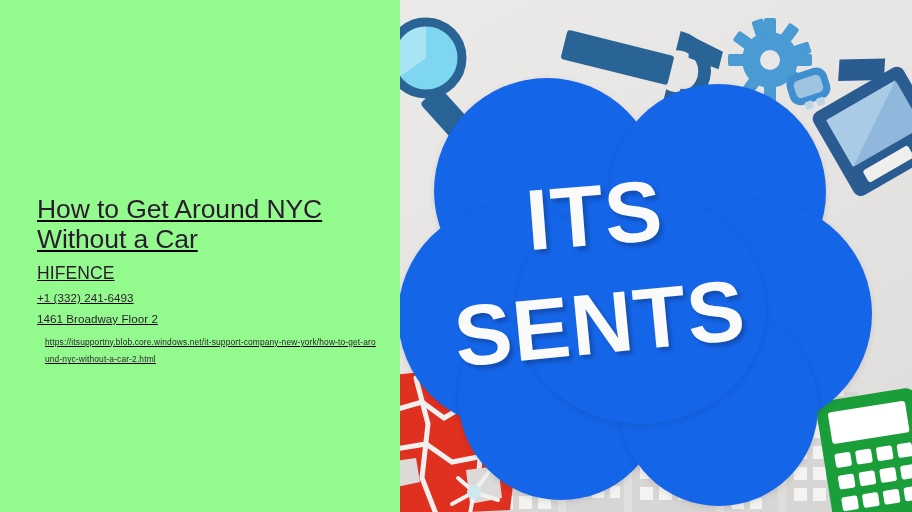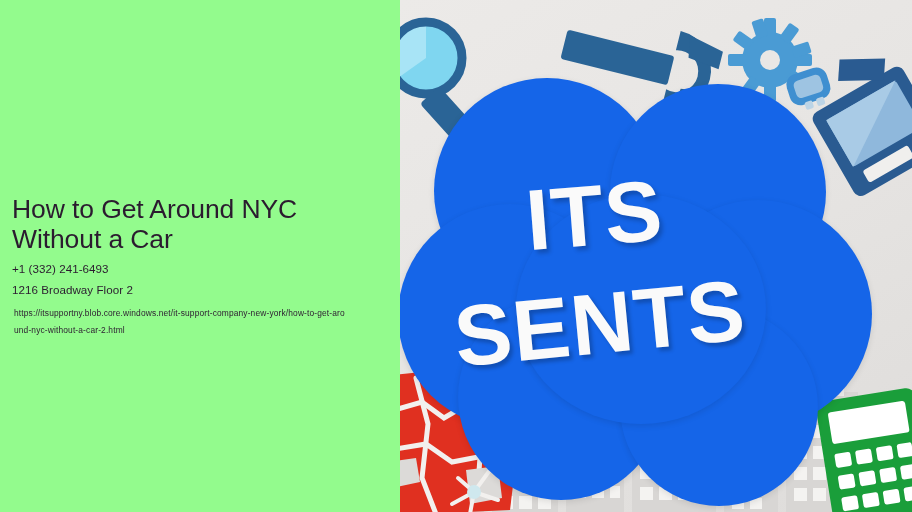--- a/index.html
+++ b/index.html
@@ -26,23 +26,24 @@
     left: 0;
     top: 0;
     width: 400px;
     height: 512px;
     background: #93fb8d;
     overflow: hidden;
   }
 
   .text-block {
     position: absolute;
-    left: 12px;
+    left: 37px;
     top: 194px;
     width: 360px;
+    text-decoration: underline;
   }
 
   .headline {
     font-size: 26.5px;
     line-height: 1.14;
     font-weight: 400;
     color: #2b1b2f;
     letter-spacing: -0.1px;
     margin: 0 0 9px 0;
     max-width: 358px;
@@ -64,21 +65,21 @@
     line-height: 1.0;
     margin: 8px 0 9px 0;
     letter-spacing: 0.05px;
   }
 
   .url-text {
     font-size: 8.4px;
     font-weight: 400;
     color: #2b1b2f;
     line-height: 2.1;
-    margin: 8px 0 0 2px;
+    margin: 8px 0 0 8px;
     width: 335px;
     word-break: break-all;
     letter-spacing: 0.15px;
   }
 
   
   .image-panel {
     position: absolute;
     left: 400px;
     top: 0;
@@ -209,24 +210,25 @@
 </head>
 <body>
 
 <div id="slide">
 
   <div class="left-panel">
     <div class="text-block">
 
       <h1 class="headline">How to Get Around NYC Without a Car</h1>
 
+      <div class="org-name">HIFENCE</div>
 
       <div class="contact-line">+1 (332) 241-6493</div>
 
-      <div class="contact-line">1216 Broadway Floor 2</div>
+      <div class="contact-line">1461 Broadway Floor 2</div>
 
 
 
       <div class="url-text">https://itsupportny.blob.core.windows.net/it-support-company-new-york/how-to-get-around-nyc-without-a-car-2.html</div>
 
     </div>
   </div>
 
   <div class="image-panel">
 

